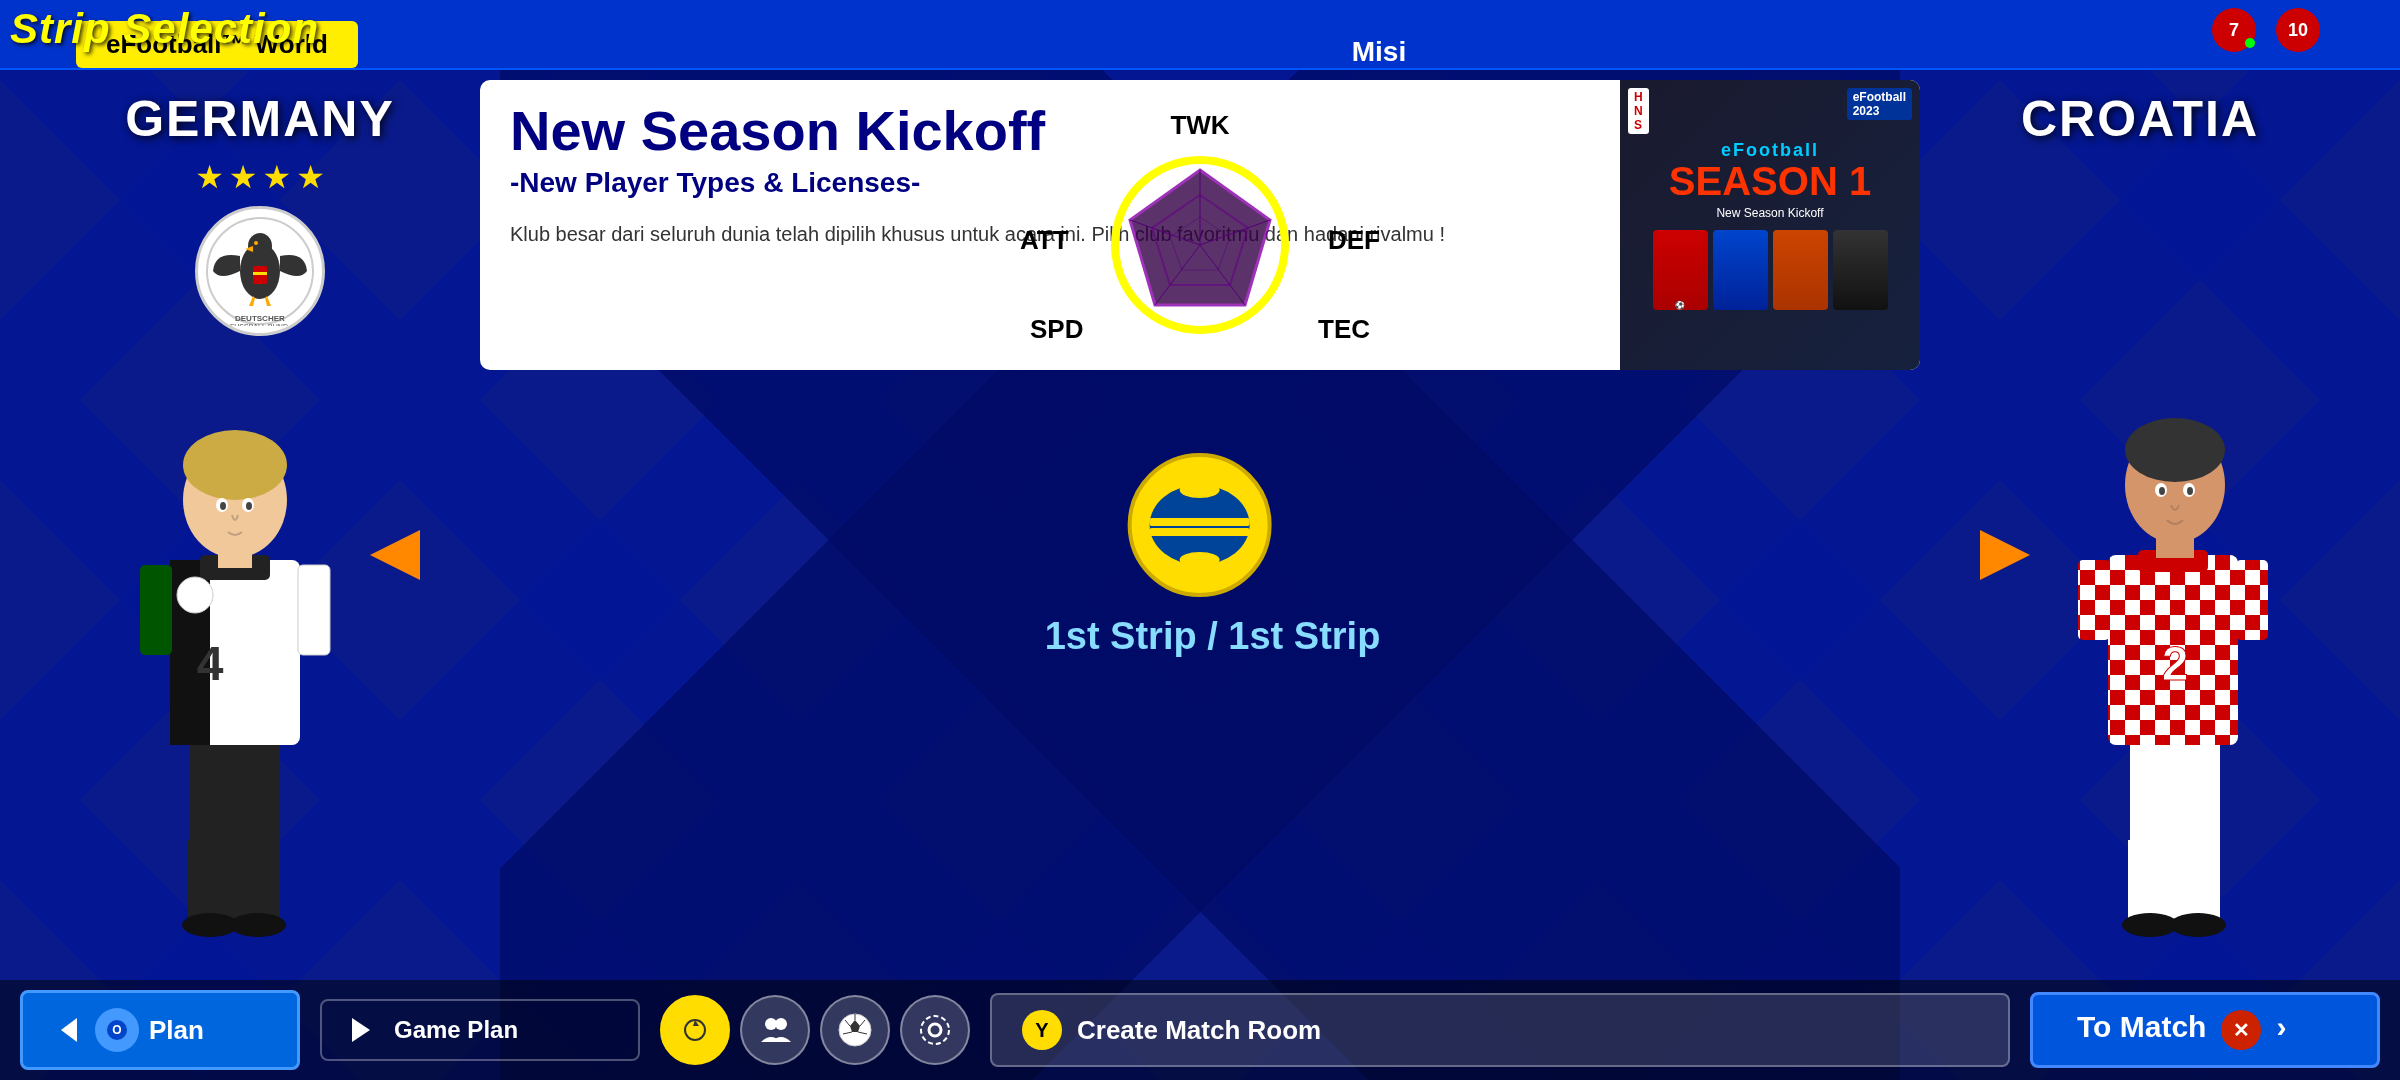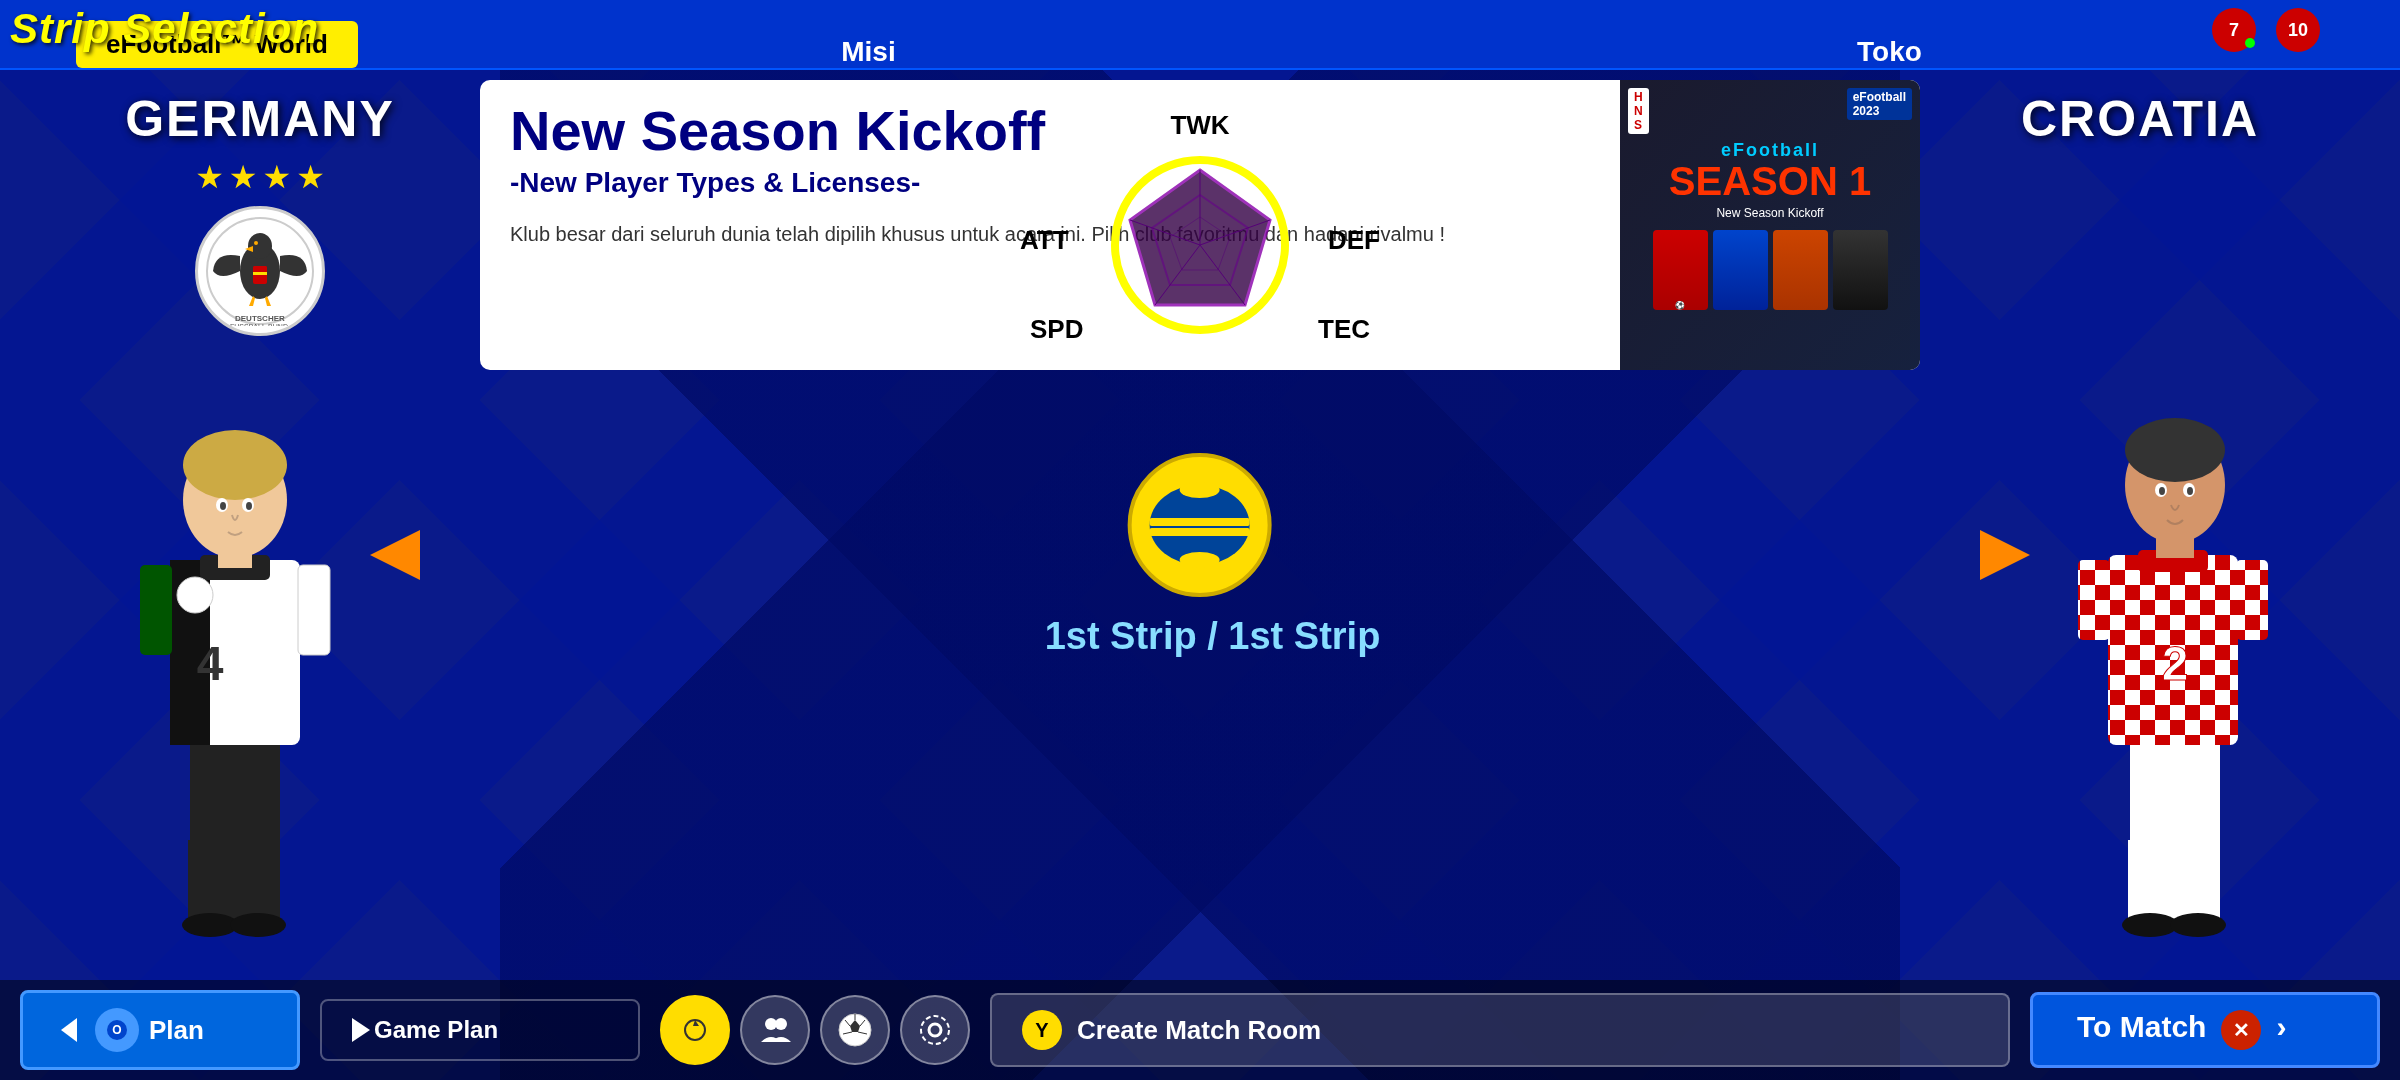--- a/index.html
+++ b/index.html
@@ -277,21 +277,21 @@
     .game-plan-btn {
       background: transparent;
       color: white;
       font-size: 24px;
       font-weight: 700;
       padding: 15px 30px;
       border-radius: 8px;
       cursor: pointer;
       display: flex;
       align-items: center;
-      gap: 4px;
+      gap: 24px;
       min-width: 320px;
       border: 2px solid rgba(255,255,255,0.3);
     }
     .triangle-icon {
       width: 0; height: 0;
       border-left: 18px solid white;
       border-top: 12px solid transparent;
       border-bottom: 12px solid transparent;
     }
     .icon-btns {
@@ -427,21 +427,20 @@
 </head>
 <body>
 
 <div class="bg-diagonals"></div>
 <div class="bg-cross"></div>
 
 <div class="top-nav">
   <span class="page-title">Strip Selection</span>
   <div class="world-tab">eFootball™ World</div>
   <div class="nav-item">Misi</div>
-  <div class="nav-item">Toko</div>
   <div class="nav-notification">
     <div class="notif-badge notif-red">7</div>
     <div class="notif-badge notif-red2">10</div>
   </div>
   <div class="green-dot"></div>
 </div>
 
 <div class="main-content">
 
   <div class="left-team">

